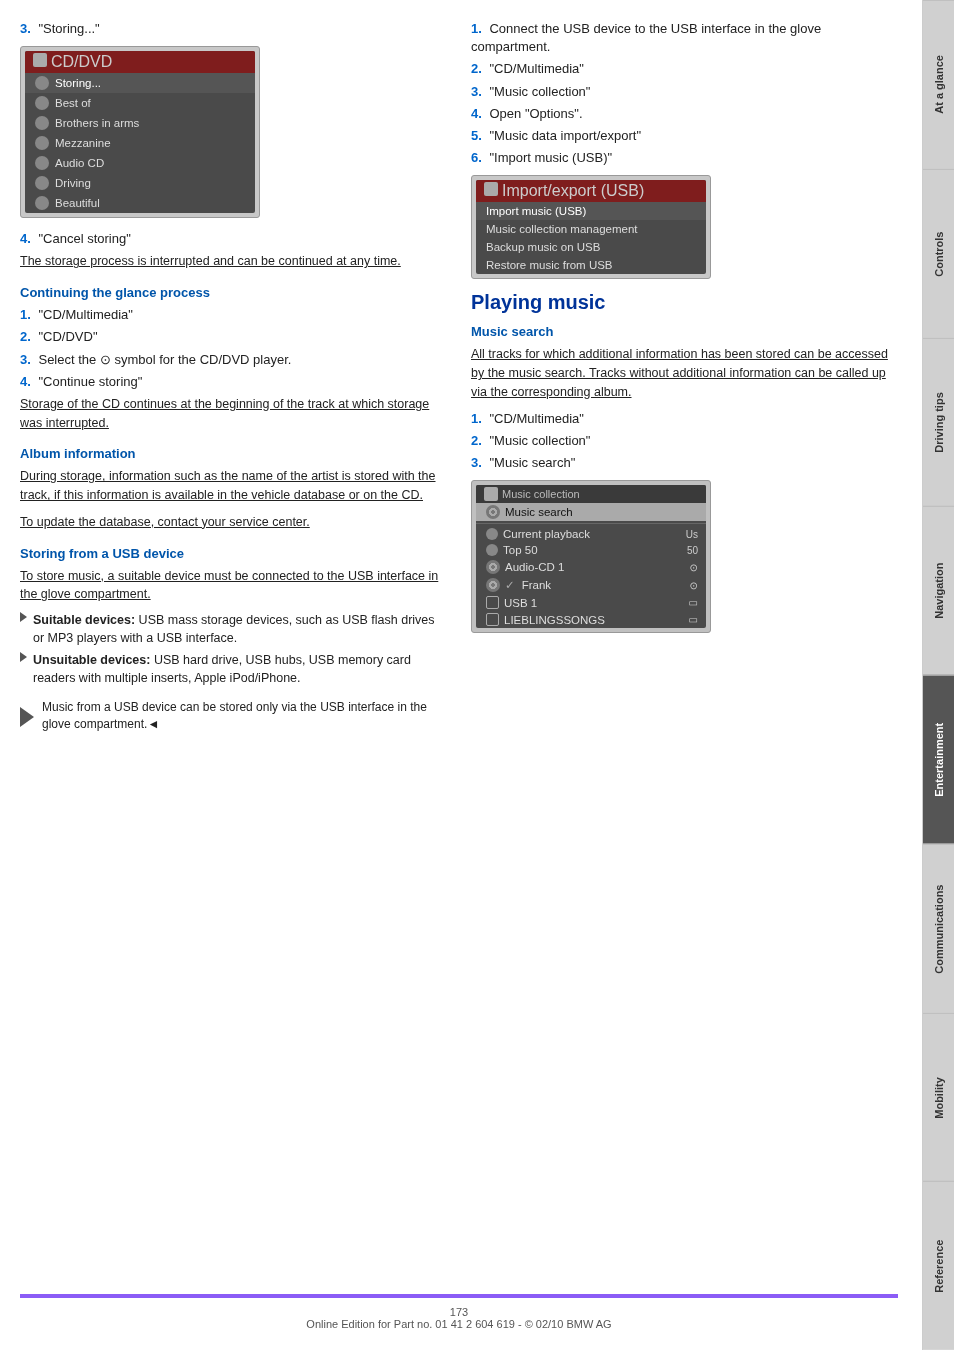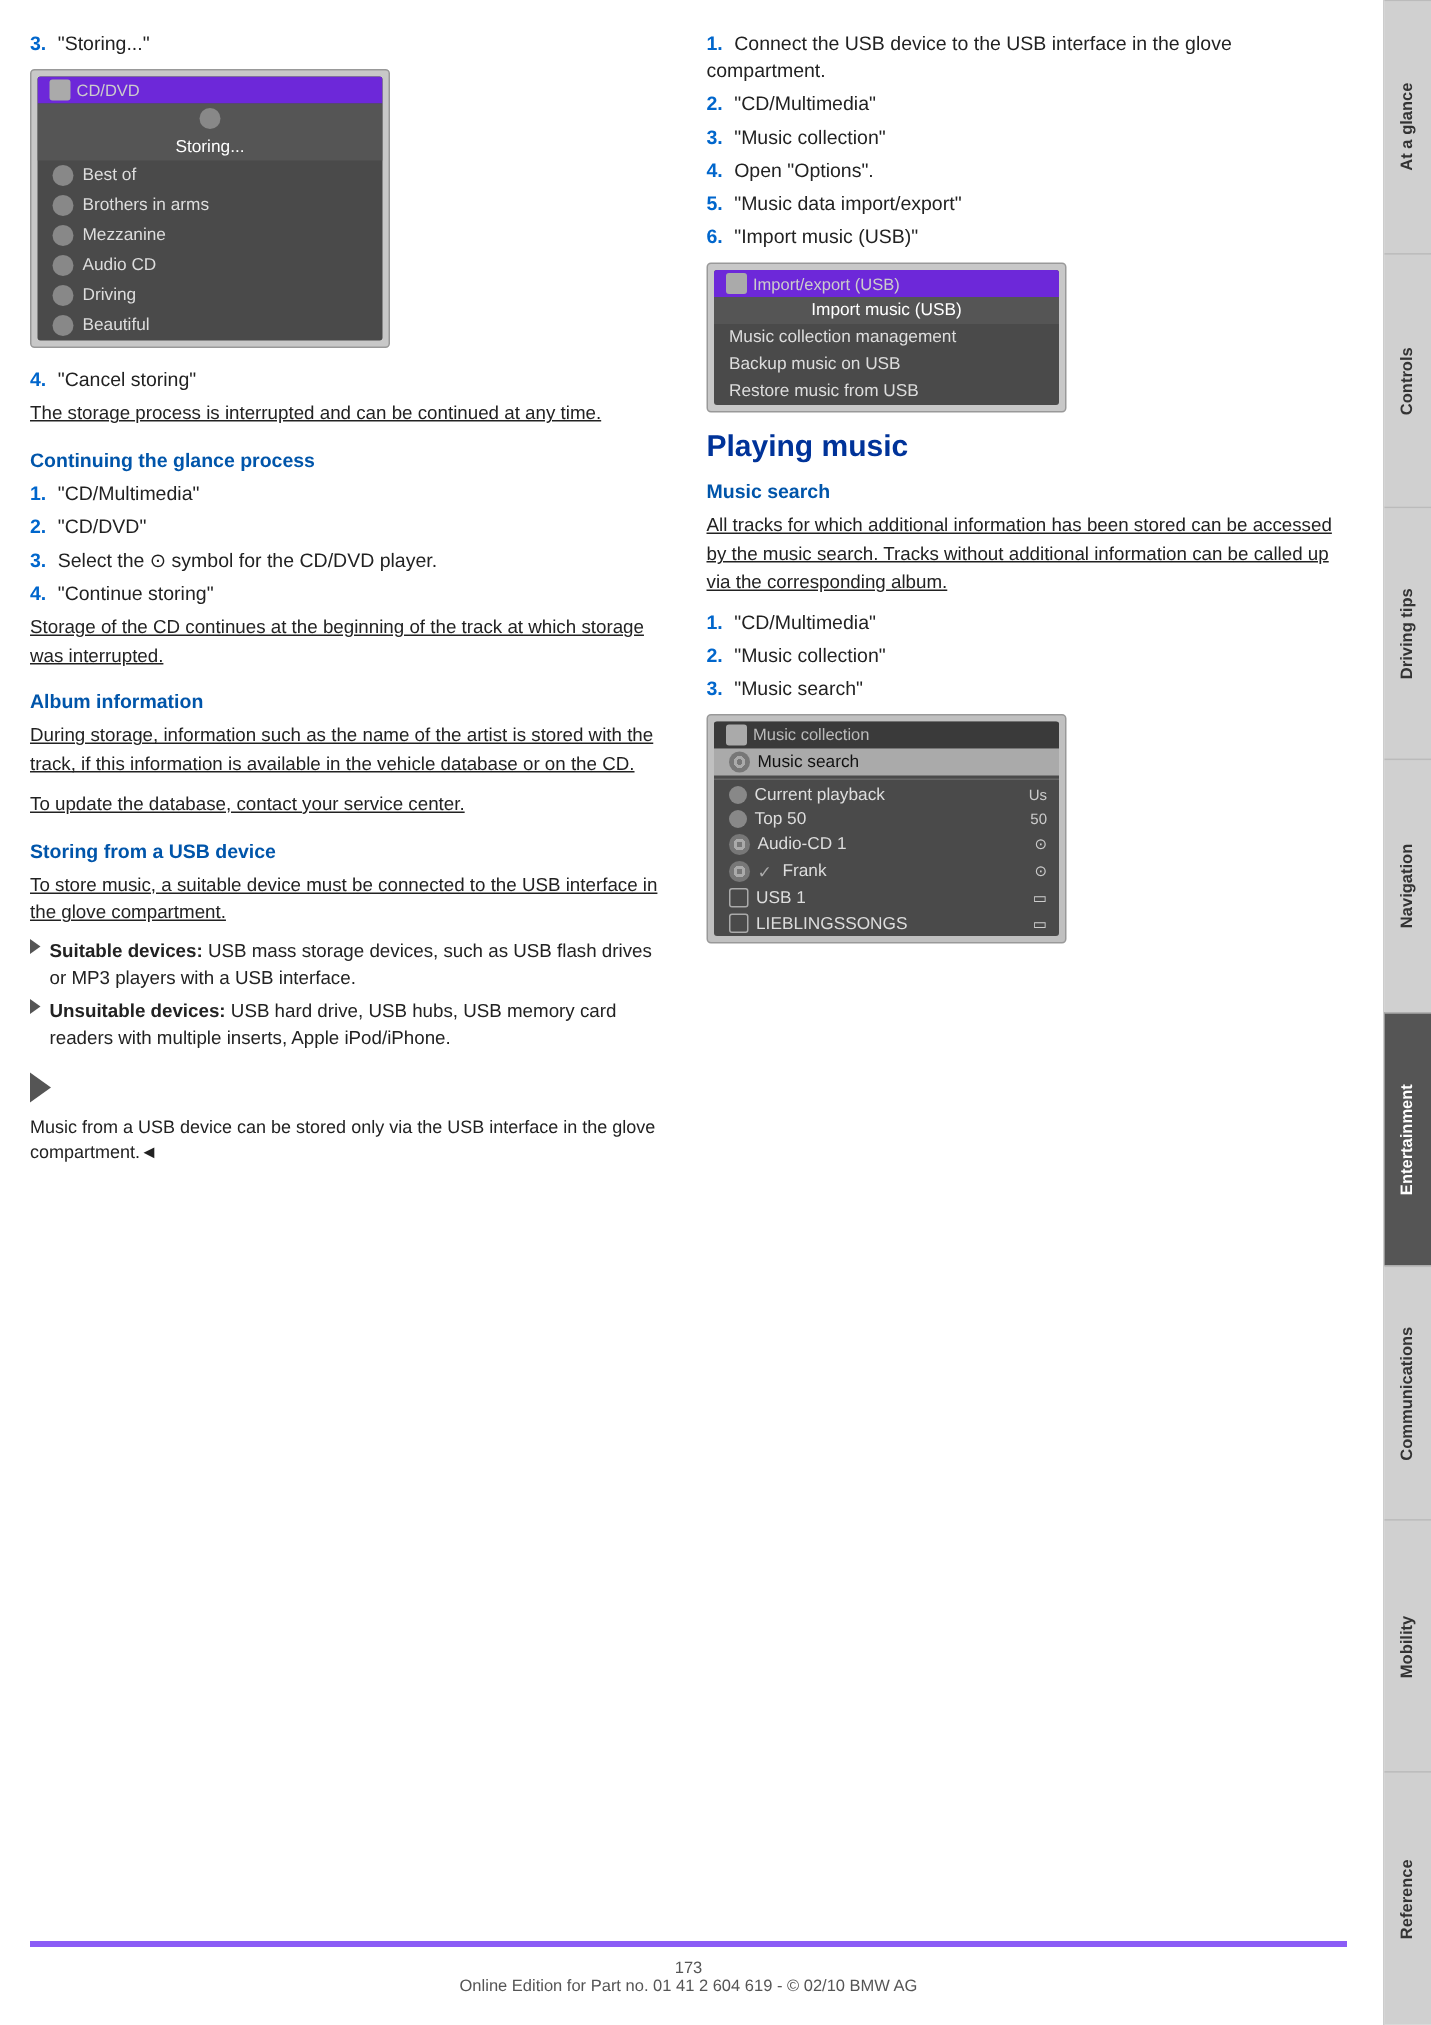--- a/index.html
+++ b/index.html
@@ -112,42 +112,41 @@
       max-width: 240px;
     }
 
     .screen-mockup-inner {
       background: #4a4a4a;
       border-radius: 2px;
       overflow: hidden;
     }
 
     .screen-title-bar {
-      background: #6d28d9;
+      background: #7f1d1d;
       color: #ccc;
-      font-size: 11px;
+      font-size: 16px;
       padding: 2px 8px;
       display: flex;
-      align-items: flex-end;
+      align-items: flex-start;
       gap: 4px;
     }
 
     .screen-menu-item {
       padding: 3px 10px;
       font-size: 11.5px;
       color: #ddd;
       display: flex;
       align-items: center;
       gap: 6px;
     }
 
     .screen-menu-item.highlighted {
       background: #555;
       color: #fff;
-      flex-direction: column;
     }
 
     .screen-icon {
       width: 14px;
       height: 14px;
       background: #888;
       border-radius: 50%;
       display: inline-block;
       flex-shrink: 0;
     }
@@ -178,24 +177,23 @@
       line-height: 1.4;
     }
 
     .bullet-item-text {
       flex: 1;
     }
 
     
     .note-box {
       display: flex;
-      align-items: flex-start;
+      align-items: center;
       margin: 12px 0;
       gap: 8px;
-      flex-direction: column;
     }
 
     .note-triangle {
       width: 0;
       height: 0;
       border-top: 10px solid transparent;
       border-bottom: 10px solid transparent;
       border-left: 14px solid #555;
       margin-top: 2px;
       flex-shrink: 0;

